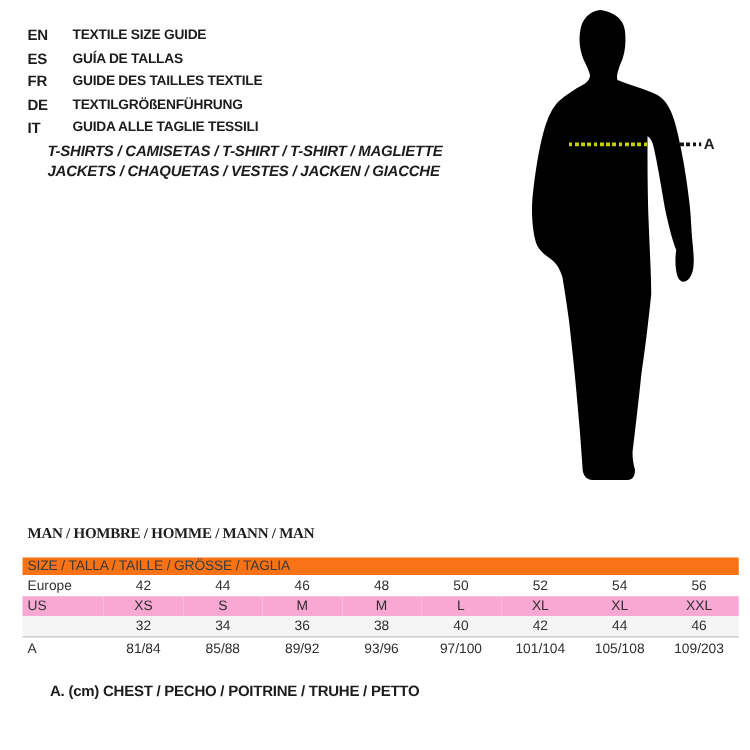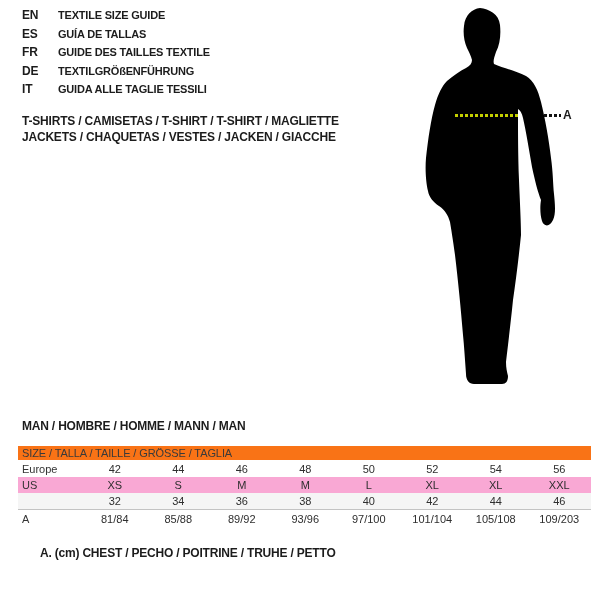--- a/index.html
+++ b/index.html
@@ -3,39 +3,39 @@
 <meta charset="utf-8">
 <style>
   html,body{margin:0;padding:0;}
   body{
     width:600px;height:600px;background:#ffffff;position:relative;overflow:hidden;
     font-family:"Liberation Sans", sans-serif;color:#1c1c1c;
   }
   .abs{position:absolute;}
 
   
-  .lang-list{left:22px;top:6px;}
+  .lang-list{left:22px;top:19px;}
   .lang-row{display:flex;height:18.5px;align-items:center;}
   .lang-code{width:36px;font-size:12px;font-weight:bold;letter-spacing:-0.2px;}
   .lang-label{font-size:11px;font-weight:bold;letter-spacing:-0.2px;white-space:nowrap;}
 
   
-  .categories{left:22px;top:113px;}
+  .categories{left:38px;top:113px;font-style:italic;}
   .cat-line{font-size:12px;font-weight:bold;letter-spacing:-0.2px;line-height:16px;white-space:nowrap;}
 
   
   .figure-wrap{left:400px;top:0;width:200px;height:400px;}
   .dash-yellow{left:455px;top:114px;width:63px;height:3px;
     background-image:repeating-linear-gradient(90deg,var(--dash,#c3cf00) 0 3px,transparent 3px 5px);}
   .dash-black{left:544px;top:114px;width:17px;height:3px;
     background-image:repeating-linear-gradient(90deg,#121212 0 3px,transparent 3px 5px);}
   .measure-label{left:563px;top:108px;font-size:12px;font-weight:600;}
 
   
-  .gender{left:22px;top:419px;font-size:12px;font-weight:bold;letter-spacing:-0.2px;white-space:nowrap;}
+  .gender{left:22px;top:419px;font-size:12px;font-weight:bold;letter-spacing:-0.2px;white-space:nowrap;font-family:Liberation Serif, serif;}
 
   
   .size-table{left:18px;top:446px;width:573px;border-collapse:collapse;table-layout:fixed;}
   .size-table td{font-size:11px;color:#2e2e2e;text-align:center;padding:0;vertical-align:middle;}
   .size-table td.lbl{text-align:left;padding-left:4px;font-weight:500;color:#333;margin-left:39px;}
   .hdr-bar td{background:#f97316;text-align:left;padding-left:4px;height:14px;
     font-size:11px;color:#3a3a3a;letter-spacing:-0.1px;}
   .row-europe td{height:17px;background:#ffffff;}
   .row-us td{height:16px;background:#f9a8d4;}
   .row-usnum td{height:16px;background:#f5f5f5;border-bottom:1px solid #c3c3c3;}

